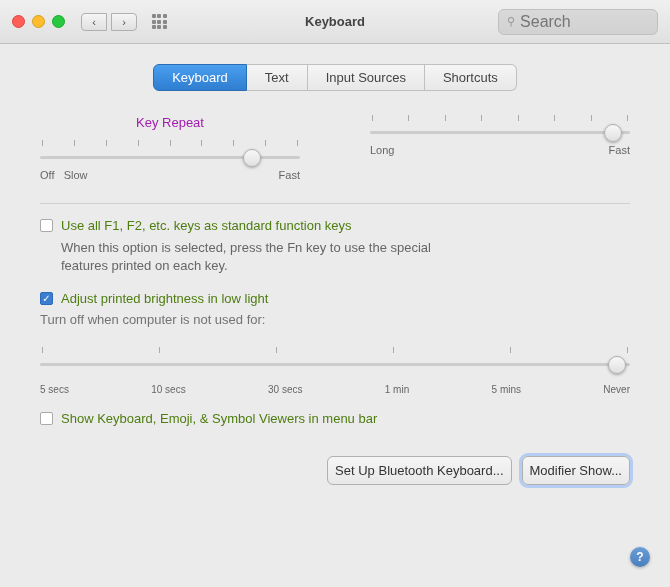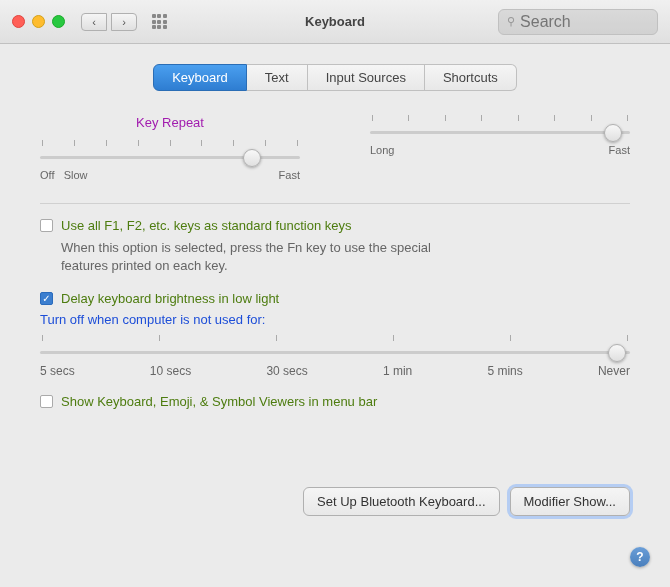--- a/index.html
+++ b/index.html
@@ -278,22 +278,22 @@
       line-height: 1.4;
     }
 
     
     .brightness-section {
       margin-bottom: 10px;
     }
 
     .brightness-sublabel {
       font-size: 13px;
-      color: #1d4ed8;
-      margin-bottom: 8px;
+      color: #737373;
+      margin-bottom: 20px;
     }
 
     .brightness-slider-track {
       width: 100%;
       height: 3px;
       background: #ccc;
       border-radius: 2px;
       position: relative;
       margin: 10px 0;
     }
@@ -307,43 +307,42 @@
       position: absolute;
       top: 50%;
       transform: translateY(-50%);
       right: 4px;
       box-shadow: 0 1px 3px rgba(0,0,0,0.3);
     }
 
     .brightness-labels {
       display: flex;
       justify-content: space-between;
-      font-size: 12px;
+      font-size: 10px;
       color: #666;
-      margin-top: 10px;
+      margin-top: 18px;
     }
 
     
     .bottom-buttons {
       display: flex;
       justify-content: flex-end;
       margin-top: 30px;
       gap: 10px;
       align-items: center;
     }
 
     .btn {
-      padding: 6px 13px;
+      padding: 6px 7px;
       font-size: 13px;
       border-radius: 6px;
       cursor: pointer;
       border: 1px solid #b0b0b0;
       background: linear-gradient(to bottom, #f5f5f5, #e8e8e8);
       color: #333;
-      margin-top: 48px;
     }
 
     .btn-primary {
       background: linear-gradient(to bottom, #f5f5f5, #e8e8e8);
       border: 1px solid #b0b0b0;
       box-shadow: 0 0 0 3px rgba(100,160,255,0.4);
     }
 
     
     .help-btn {
@@ -468,21 +467,21 @@
     <div class="checkbox-row">
       <div class="checkbox"></div>
       <span class="checkbox-text">Use all F1, F2, etc. keys as standard function keys</span>
     </div>
     <div class="checkbox-subtext">When this option is selected, press the Fn key to use the special<br>features printed on each key.</div>
   </div>
 
   <div class="checkbox-section">
     <div class="checkbox-row">
       <div class="checkbox checked"></div>
-      <span class="checkbox-text">Delay keyboard brightness in low light</span>
+      <span class="checkbox-text">Adjust printed brightness in low light</span>
     </div>
     <div class="brightness-section">
       <div class="brightness-sublabel">Turn off when computer is not used for:</div>
       <div class="slider-tick-marks">
         <div class="tick"></div>
           <div class="tick"></div>
           <div class="tick"></div>
         <div class="tick"></div>
           <div class="tick"></div>
           <div class="tick"></div>

